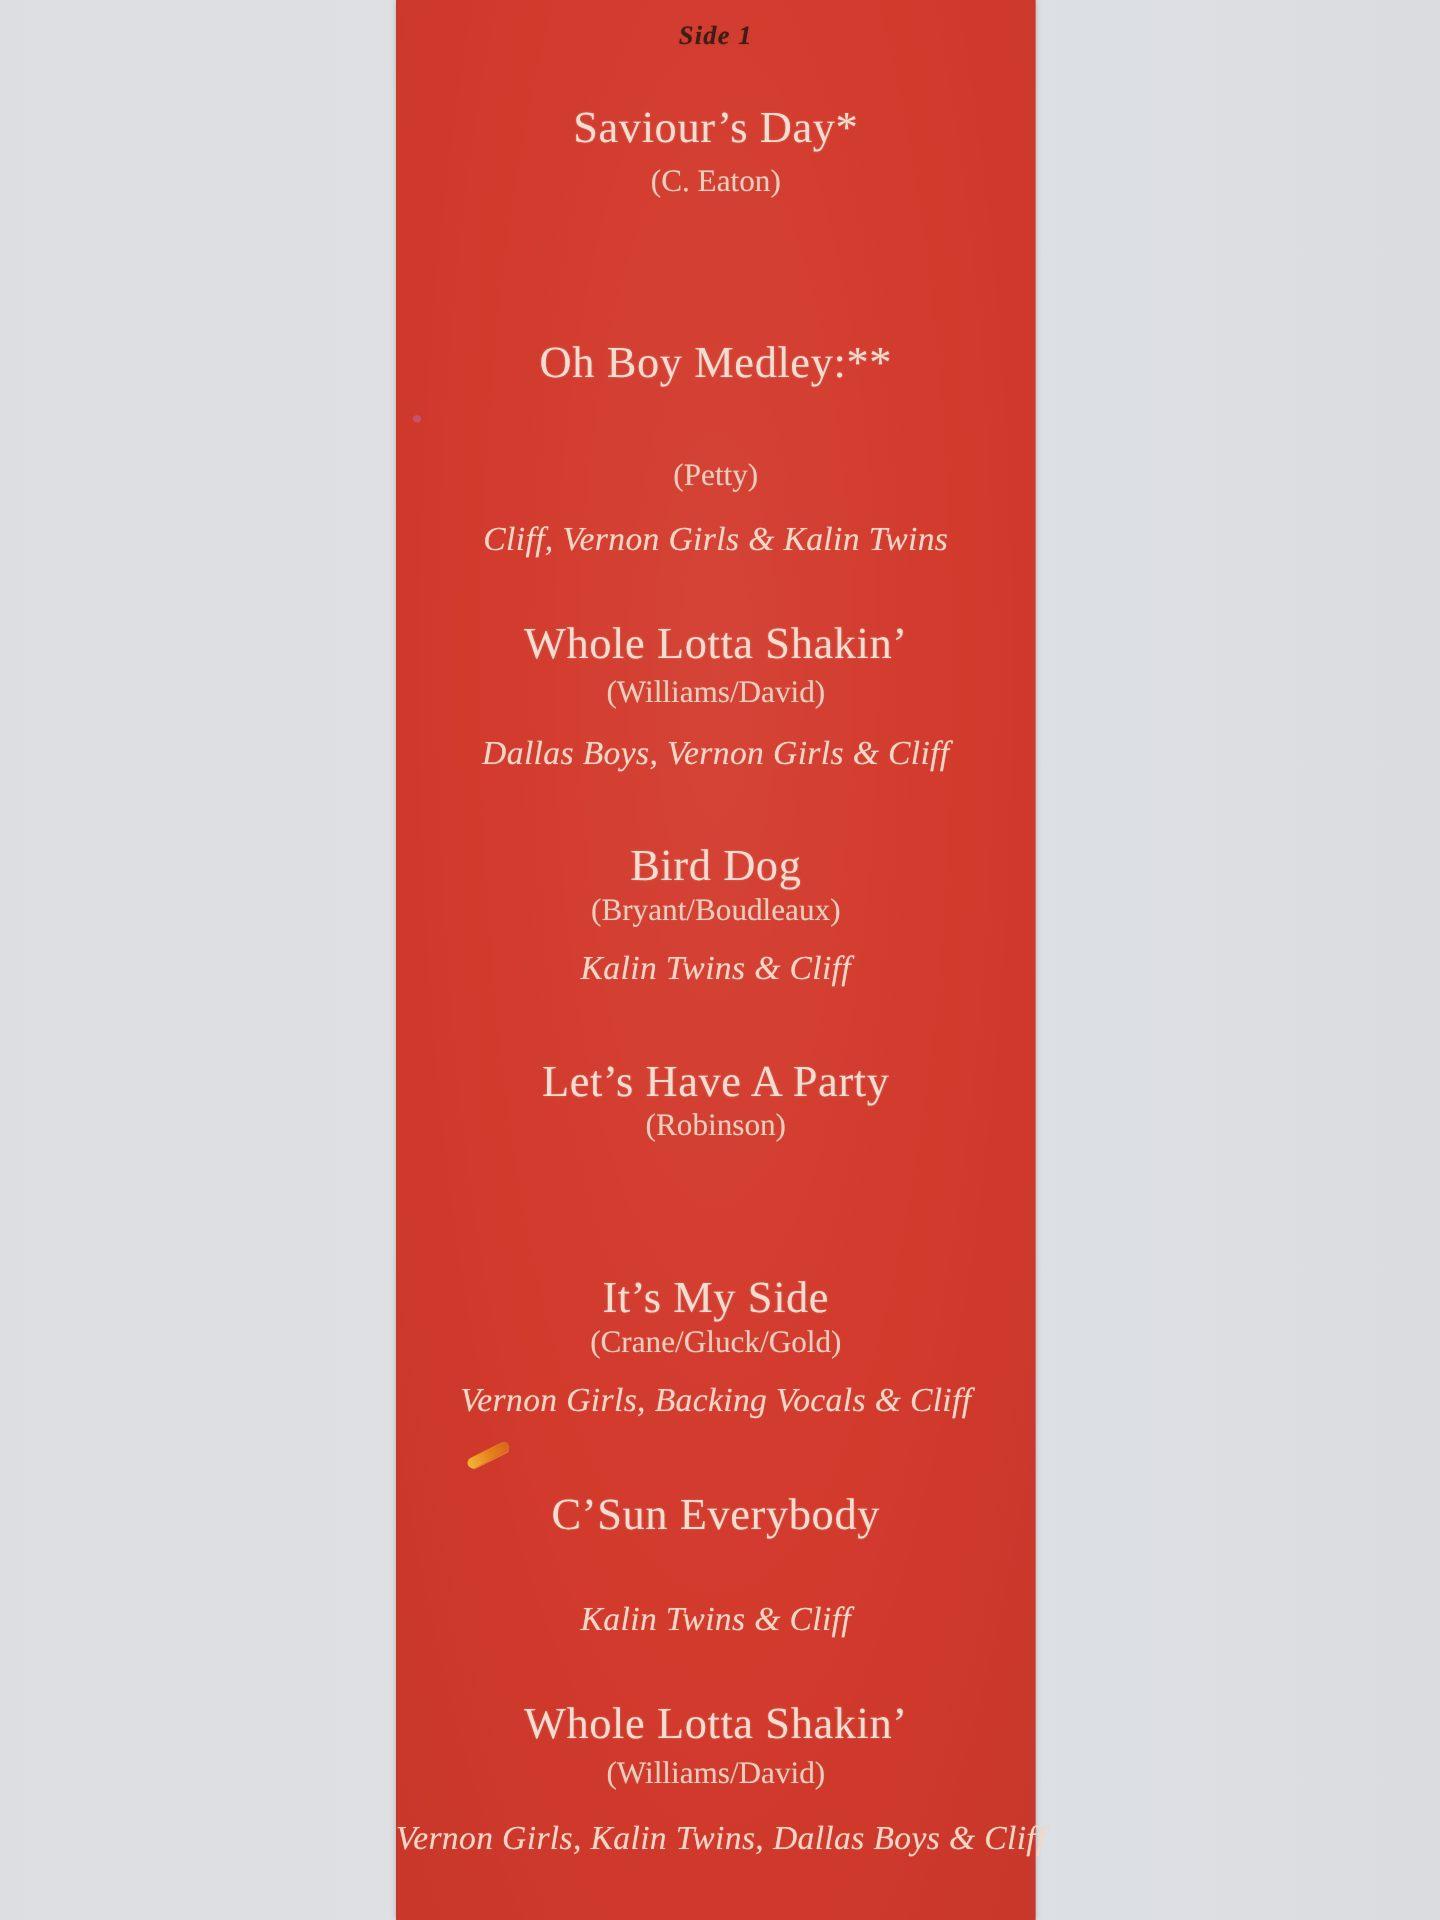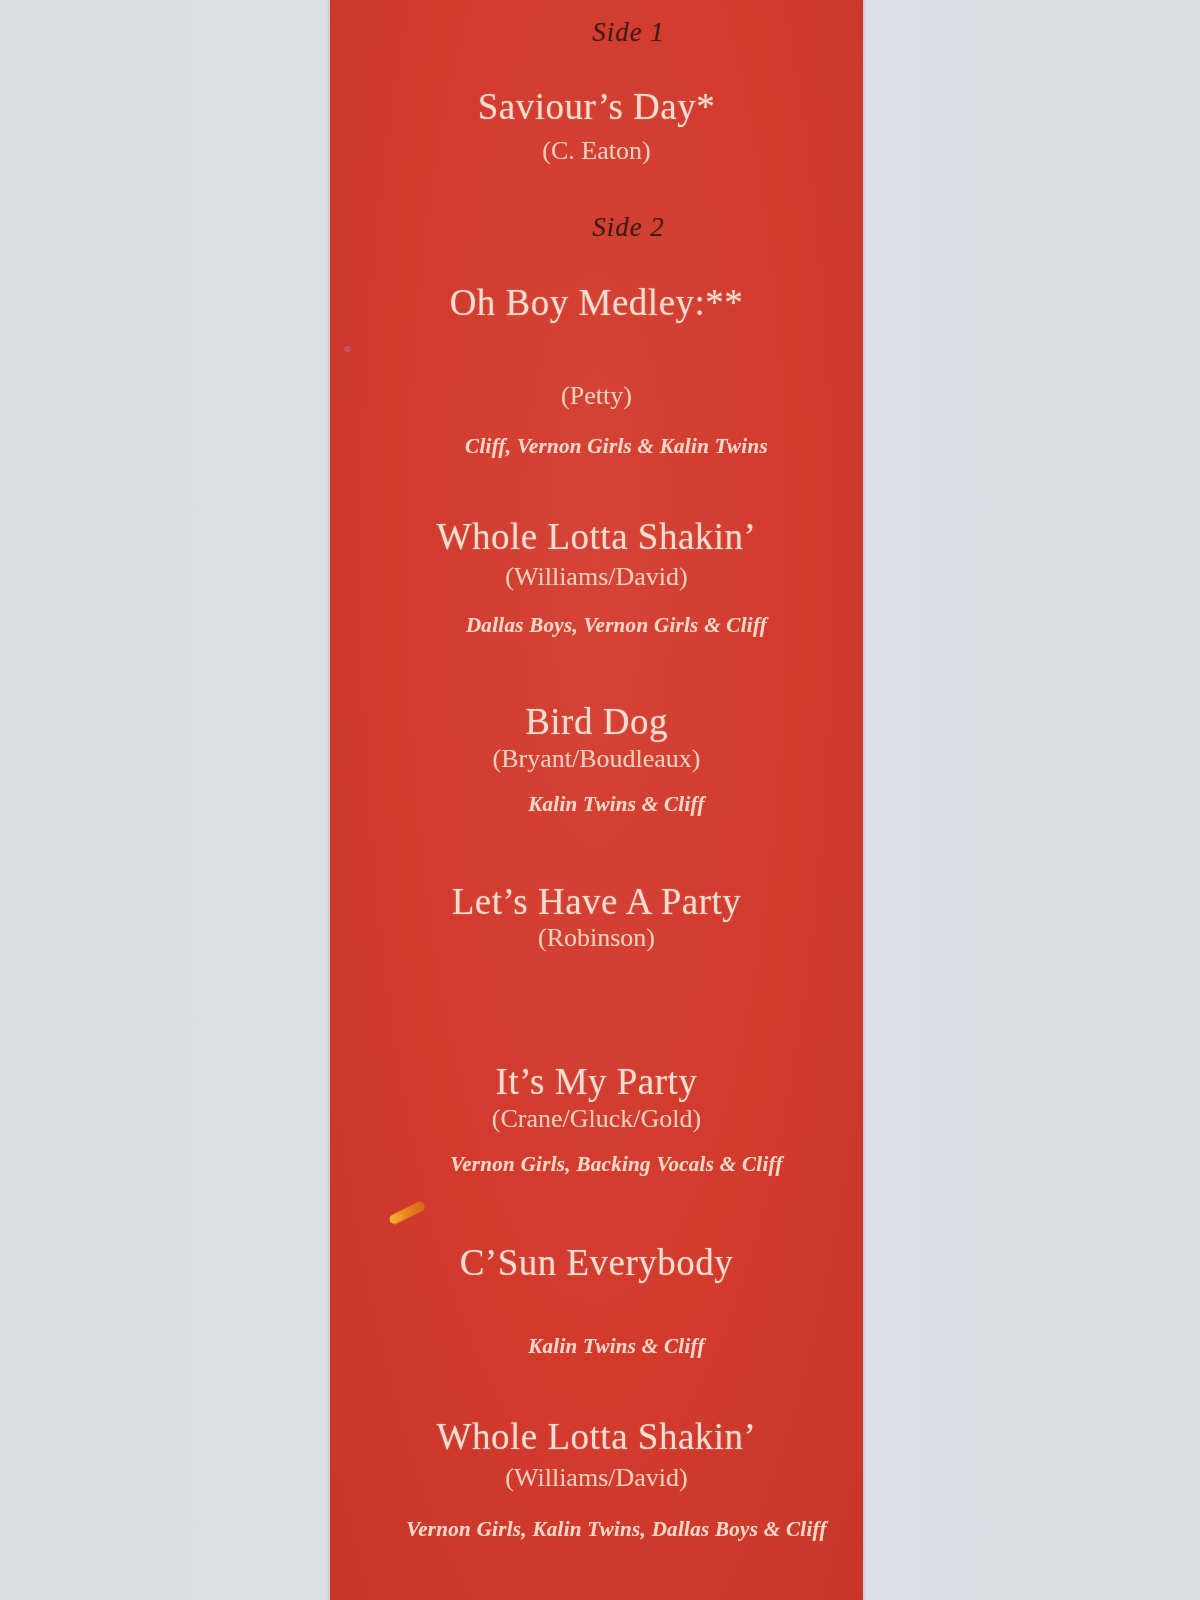--- a/index.html
+++ b/index.html
@@ -13,44 +13,42 @@
     position:absolute;left:330px;top:0;width:533px;height:1600px;
     background:var(--panel,#d23a2c);
     background-image:radial-gradient(ellipse at 50% 35%, rgba(255,255,255,0.05) 0%, rgba(0,0,0,0.00) 55%, rgba(0,0,0,0.05) 100%);
     box-shadow:0 0 4px rgba(60,30,30,0.25);
   }
   .line{
     position:absolute;left:0;width:100%;
     text-align:center;line-height:1.15;white-space:nowrap;
   }
   .side-heading{
-    font-size:27px;font-style:italic;font-weight:400;
+    font-size:22px;font-style:italic;font-weight:700;
     color:var(--side-heading,#3f1d15);
     letter-spacing:1px;
     text-shadow:0 0 1px rgba(63,29,21,0.5);
-    margin-left:32px;
   }
   .track-title{
     font-size:37px;
     color:var(--title,#f2ddd0);
     letter-spacing:0.5px;
     text-shadow:0 0 2px rgba(242,221,208,0.35);
     margin-top:16px;
   }
   .composer{
     font-size:26px;
     color:var(--composer,#e9cdbd);
     text-shadow:0 0 1px rgba(233,205,189,0.35);
   }
   .performers{
-    font-size:21px;font-style:italic;font-weight:bold;
+    font-size:28px;font-style:italic;font-weight:normal;
     color:var(--performer,#f2d6c6);
     letter-spacing:0.3px;
     text-shadow:0 0 1px rgba(242,214,198,0.4);
-    margin-left:20px;
   }
   .smudge{
     position:absolute;left:58px;top:1208px;width:38px;height:9px;
     background:linear-gradient(90deg,#f6c337 0%,#e8871c 55%,#d86a1e 100%);
     border-radius:5px;transform:rotate(-27deg);opacity:0.92;
     box-shadow:0 2px 0 -1px rgba(246,195,55,0.6);
   }
   .dot-artifact{
     position:absolute;left:14px;top:346px;width:7px;height:6px;
     background:rgba(196,86,120,0.85);border-radius:50%;
@@ -58,38 +56,37 @@
 </style>
 </head>
 <body style="--panel: #d23a2c; --title: #f2ddd0; --composer: #e9cdbd; --performer: #f2d6c6; --side-heading: #3f1d15;">
 
 <div class="sleeve-panel">
 
   <div class="line side-heading" style="top:17px">Side 1</div>
   <div class="line track-title" style="top:70px">Saviour’s Day*</div>
   <div class="line composer" style="top:136px">(C. Eaton)</div>
 
-  <div class="line side-heading" style="top:212px">Side 2</div>
   <div class="line track-title" style="top:266px">Oh Boy Medley:**</div>
 
   <div class="line composer" style="top:381px">(Petty)</div>
   <div class="line performers" style="top:434px">Cliff, Vernon Girls &amp; Kalin Twins</div>
 
   <div class="line track-title" style="top:500px">Whole Lotta Shakin’</div>
   <div class="line composer" style="top:562px">(Williams/David)</div>
   <div class="line performers" style="top:613px">Dallas Boys, Vernon Girls &amp; Cliff</div>
 
   <div class="line track-title" style="top:685px">Bird Dog</div>
   <div class="line composer" style="top:744px">(Bryant/Boudleaux)</div>
   <div class="line performers" style="top:792px">Kalin Twins &amp; Cliff</div>
 
   <div class="line track-title" style="top:865px">Let’s Have A Party</div>
   <div class="line composer" style="top:923px">(Robinson)</div>
 
-  <div class="line track-title" style="top:1045px">It’s My Party</div>
+  <div class="line track-title" style="top:1045px">It’s My Side</div>
   <div class="line composer" style="top:1104px">(Crane/Gluck/Gold)</div>
   <div class="line performers" style="top:1152px">Vernon Girls, Backing Vocals &amp; Cliff</div>
 
   <div class="line track-title" style="top:1226px">C’Sun Everybody</div>
   <div class="line performers" style="top:1334px">Kalin Twins &amp; Cliff</div>
 
   <div class="line track-title" style="top:1400px">Whole Lotta Shakin’</div>
   <div class="line composer" style="top:1463px">(Williams/David)</div>
   <div class="line performers" style="top:1517px">Vernon Girls, Kalin Twins, Dallas Boys &amp; Cliff</div>
 

